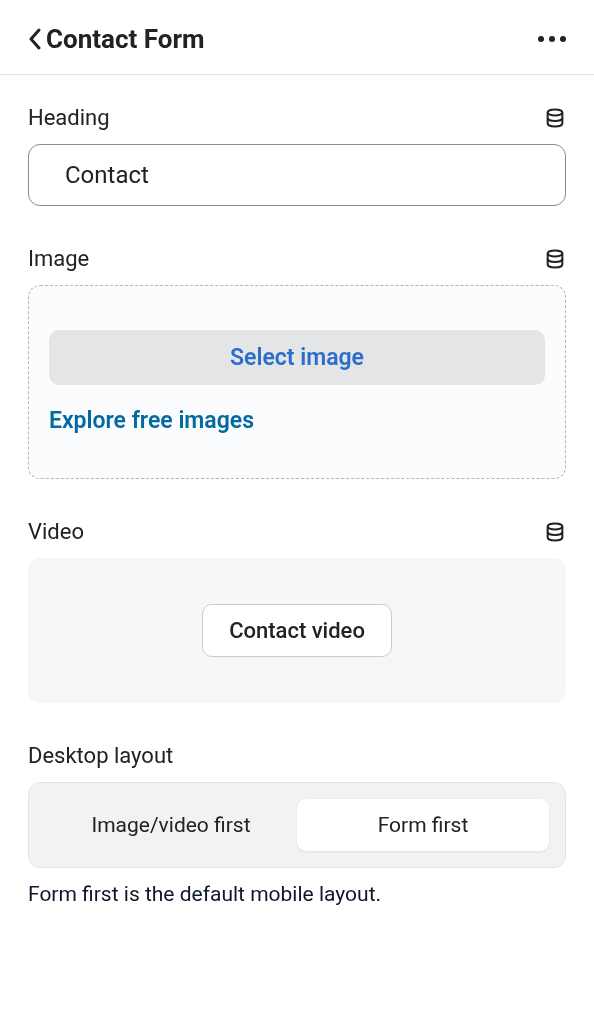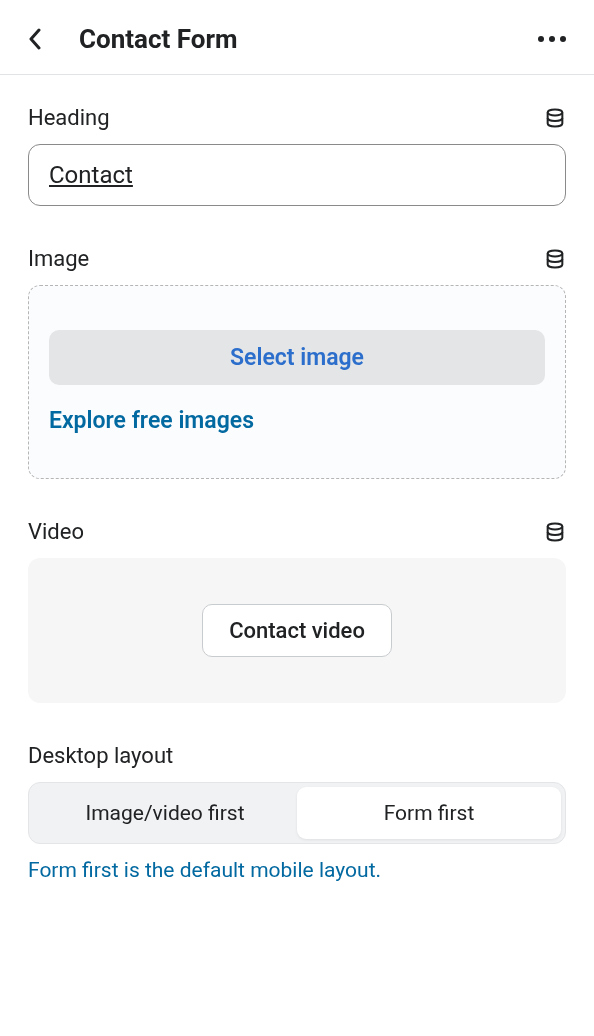--- a/index.html
+++ b/index.html
@@ -17,21 +17,21 @@
     .header {
       display: flex;
       align-items: center;
       justify-content: space-between;
       padding: 24px 28px 20px 28px;
       border-bottom: 1px solid #e1e3e5;
     }
     .header-left {
       display: flex;
       align-items: center;
-      gap: 37px;
+      gap: 4px;
     }
     .back-icon {
       display: flex;
       align-items: center;
       justify-content: center;
       cursor: pointer;
     }
     .page-title {
       font-size: 26px;
       font-weight: 700;
@@ -67,27 +67,26 @@
       font-weight: 400;
       color: #202223;
     }
     .db-icon {
       display: flex;
       align-items: center;
       cursor: pointer;
     }
     .text-input {
       width: 100%;
-      padding: 16px 20px;
+      padding: 16px 36px;
       font-size: 24px;
       border: 1.5px solid #8a8a8a;
       border-radius: 12px;
       color: #202223;
       font-family: inherit;
-      text-decoration: underline;
     }
     .image-dropzone {
       width: 100%;
       border: 1.5px dashed #b5b5b5;
       border-radius: 12px;
       background: #fbfcfd;
       padding: 44px 20px;
       display: flex;
       flex-direction: column;
       gap: 22px;
@@ -128,21 +127,21 @@
       font-weight: 500;
       color: #202223;
       cursor: pointer;
       font-family: inherit;
     }
     .segmented-control {
       display: flex;
       width: 100%;
       background: #f1f2f3;
       border-radius: 12px;
-      padding: 4px;
+      padding: 16px;
       border: 1px solid #e4e5e7;
     }
     .segment {
       flex: 1;
       padding: 14px 0;
       text-align: center;
       font-size: 21px;
       font-weight: 400;
       color: #202223;
       cursor: pointer;
@@ -151,21 +150,21 @@
       border: none;
       font-family: inherit;
     }
     .segment.active {
       background: #ffffff;
       box-shadow: 0 1px 3px rgba(0,0,0,0.08);
     }
     .helper-text {
       margin-top: 14px;
       font-size: 21px;
-      color: #0369a1;
+      color: #0f172a;
     }
   </style>
 </head>
 <body>
 
 <div class="header">
   <div class="header-left">
     <div class="back-icon">
       <svg width="14" height="22" viewBox="0 0 14 22" fill="none">
         <path d="M11 2 L3 11 L11 20" stroke="#202223" stroke-width="3" stroke-linecap="round" stroke-linejoin="round"></path>

